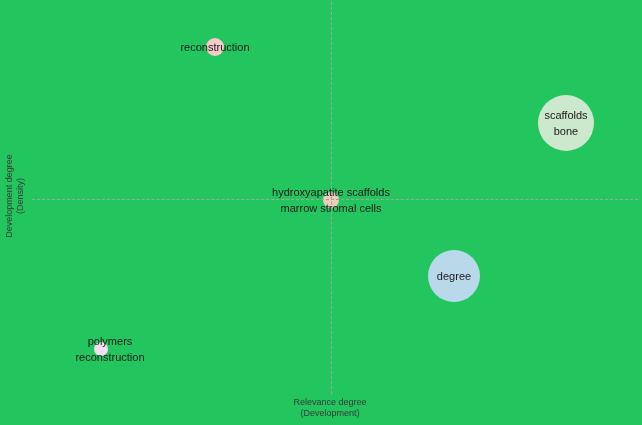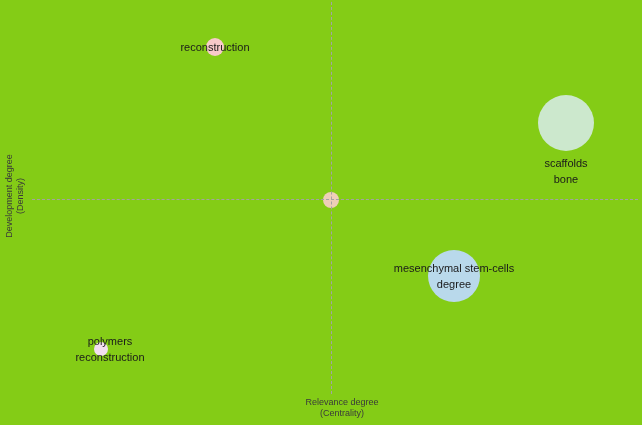--- a/index.html
+++ b/index.html
@@ -1,20 +1,20 @@
 <!DOCTYPE html>
 <html><head>
 <meta charset="utf-8">
 <style>
   html, body { margin: 0; padding: 0; background: #ffffff; }
   .canvas {
     position: relative;
     width: 642px;
     height: 425px;
-    background: #84cc16;
+    background: #22c55e;
     overflow: hidden;
     font-family: "Liberation Sans", sans-serif;
   }
   .layer { position: absolute; inset: 0; }
   #bubbles-layer { z-index: 1; }
   #lines-layer   { z-index: 2; }
   #labels-layer  { z-index: 3; }
 
   .vline {
     position: absolute;
@@ -58,21 +58,20 @@
   .x-axis-label {
     position: absolute;
     left: 330px; top: 397px;
     transform: translateX(-50%);
     text-align: center;
     font-size: 9px;
     line-height: 11px;
     color: #3a3a3a;
     white-space: nowrap;
     z-index: 3;
-    margin-left: 12px;
   }
 </style>
 </head>
 <body>
 
 <div class="canvas">
 
   <div class="layer" id="bubbles-layer">
       <div class="bubble" style="left: 206px; top: 38px; width: 18px; height: 18px; background: rgb(248, 202, 202);"></div>
       <div class="bubble" style="left: 538px; top: 95px; width: 56px; height: 56px; background: rgb(204, 232, 205);"></div>
@@ -83,37 +82,40 @@
 
   <div class="layer" id="lines-layer">
     <div class="vline"></div>
     <div class="hline"></div>
   </div>
 
   <div class="layer" id="labels-layer">
       <div class="cluster-label" style="left: 215px; top: 47px;">
         <div>reconstruction</div>
       </div>
-      <div class="cluster-label" style="left: 566px; top: 123px; margin-top: 48px;">
+      <div class="cluster-label" style="left: 566px; top: 123px;">
         <div>scaffolds</div>
         <div>bone</div>
       </div>
+      <div class="cluster-label" style="left: 331px; top: 200px;">
+        <div>hydroxyapatite scaffolds</div>
+        <div>marrow stromal cells</div>
+      </div>
       <div class="cluster-label" style="left: 454px; top: 276px;">
-        <div>mesenchymal stem-cells</div>
         <div>degree</div>
       </div>
       <div class="cluster-label" style="left: 110px; top: 349px;">
         <div>polymers</div>
         <div>reconstruction</div>
       </div>
     </div>
 
   <div class="y-axis-label">
     <div>Development degree</div>
     <div>(Density)</div>
   </div>
 
   <div class="x-axis-label">
     <div>Relevance degree</div>
-    <div>(Centrality)</div>
+    <div>(Development)</div>
   </div>
 
 </div>
 
 </body></html>

